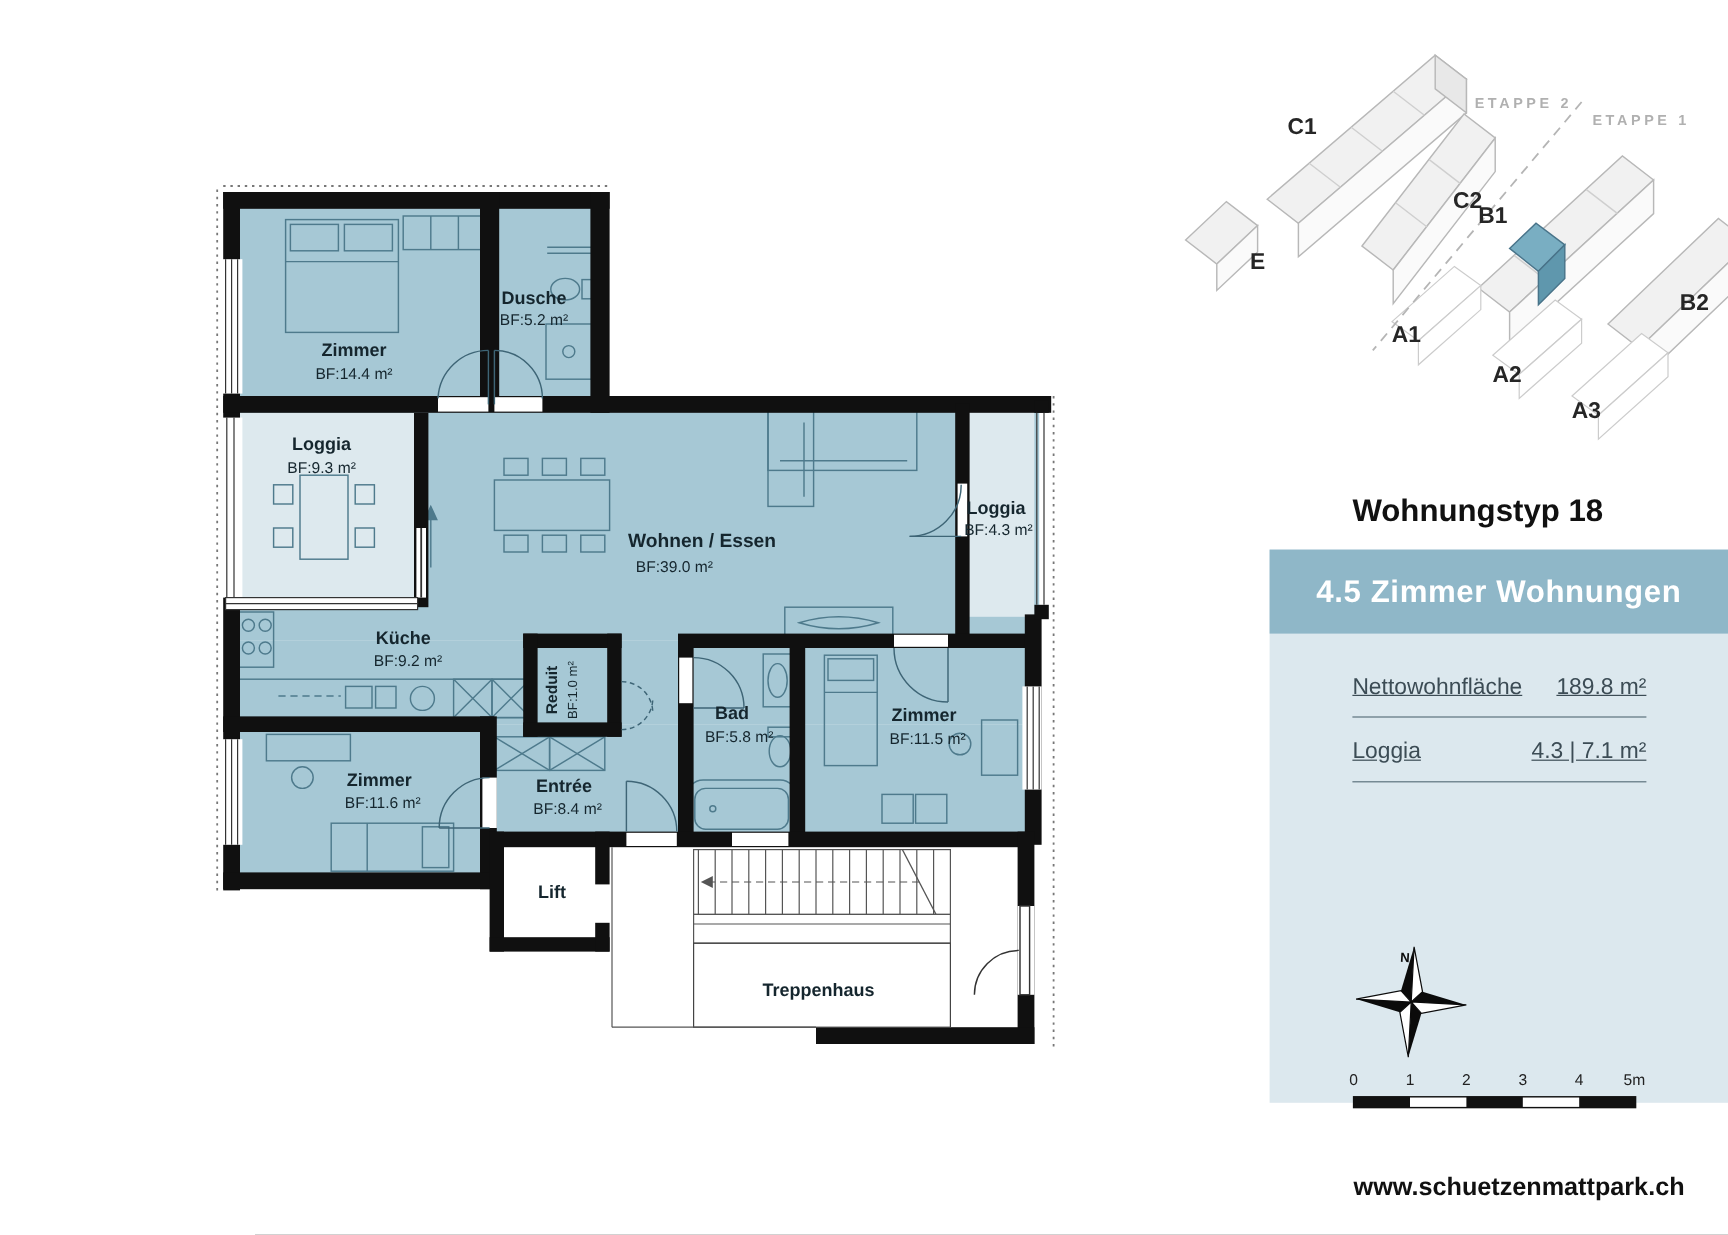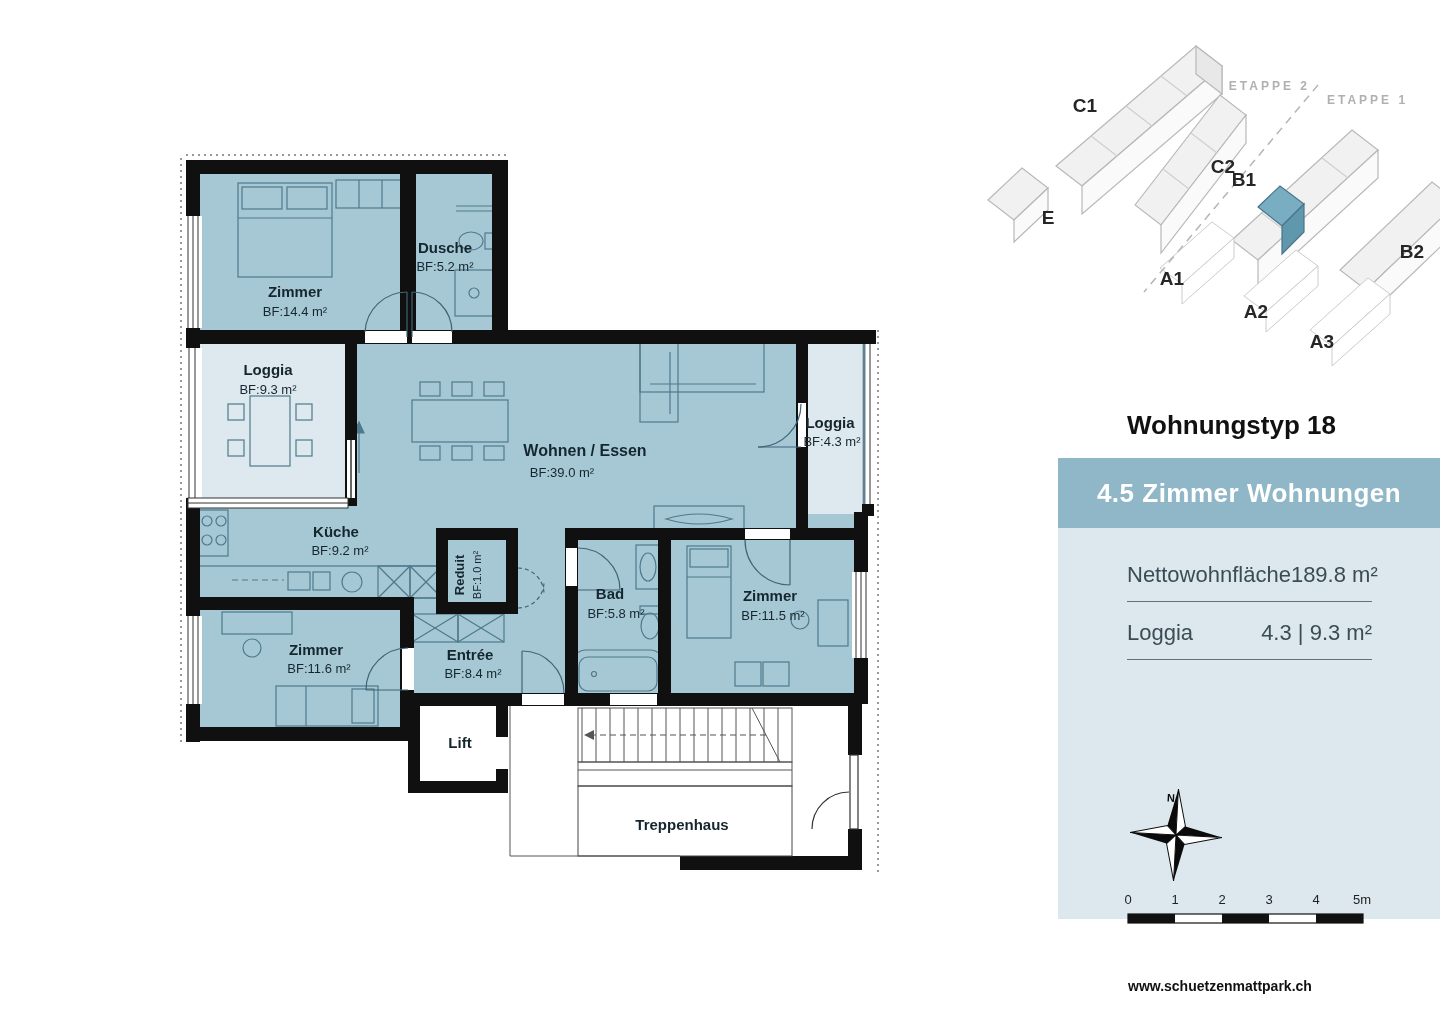--- a/index.html
+++ b/index.html
@@ -3,24 +3,24 @@
 <meta charset="utf-8">
 <style>
   html,body{margin:0;padding:0;background:#888;}
   .page{position:relative;width:1440px;height:1029px;background:#ffffff;overflow:hidden;
         font-family:"Liberation Sans",sans-serif;}
   .panel{position:absolute;left:1058px;top:458px;width:382px;height:461px;background:#dce8ee;}
   .panel-header{height:70px;background:#8fb7c8;color:#ffffff;font-weight:bold;font-size:26px;
         line-height:70px;text-align:center;letter-spacing:.5px;}
   .panel-body{padding:16px 68px 0 69px;}
   .info-row{display:flex;justify-content:space-between;align-items:baseline;
-        font-size:22px;color:#3c4c55;padding:18px 0 13px;border-bottom:1px solid #5e737e;}
+        font-size:19px;color:#3c4c55;padding:18px 0 13px;border-bottom:1px solid #5e737e;text-decoration:underline;}
   .info-row .val{white-space:nowrap;}
   .sheet-title{position:absolute;left:1127px;top:410px;font-size:26px;font-weight:bold;color:#111;}
-  .website{position:absolute;left:1128px;top:978px;font-size:14px;font-weight:bold;color:#111;}
+  .website{position:absolute;left:1128px;top:978px;font-size:21px;font-weight:bold;color:#111;}
   svg.overlay{position:absolute;left:0;top:0;pointer-events:none;}
   text{font-family:"Liberation Sans",sans-serif;}
   .rname{font-weight:bold;font-size:15px;fill:#15262e;}
   .rarea{font-size:13px;fill:#15262e;}
   .slabel{font-weight:bold;font-size:19px;fill:#262626;}
   .etappe{font-weight:bold;font-size:12px;fill:#b0b0b0;letter-spacing:3px;}
   .tick{font-size:13px;fill:#222;}
 </style>
 </head>
 <body>
@@ -30,21 +30,21 @@
   <div class="sheet-title">Wohnungstyp 18</div>
   <div class="panel">
     <div class="panel-header">4.5 Zimmer Wohnungen</div>
     <div class="panel-body">
       <div class="info-row">
         <span>Nettowohnfläche</span>
         <span class="val">189.8 m²</span>
       </div>
       <div class="info-row">
         <span>Loggia</span>
-        <span class="val">4.3 | 9.3 m²</span>
+        <span class="val">4.3 | 7.1 m²</span>
       </div>
     </div>
   </div>
   <div class="website">www.schuetzenmattpark.ch</div>
 
   <svg class="overlay" width="1440" height="1029" viewBox="0 0 1440 1029">
 
     <g>
 
       <g fill="#a6c8d5">

